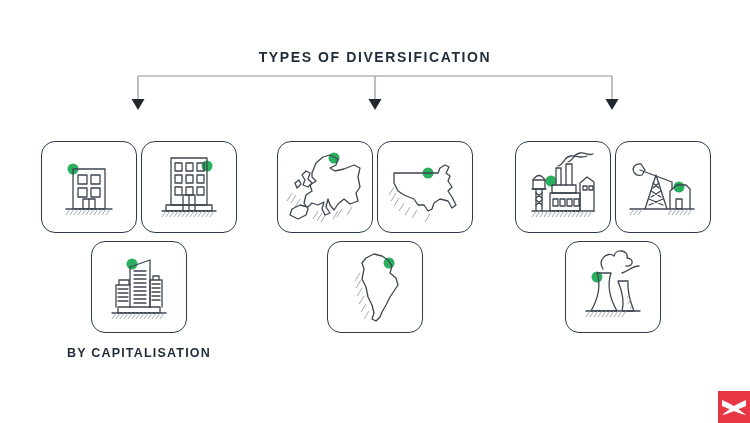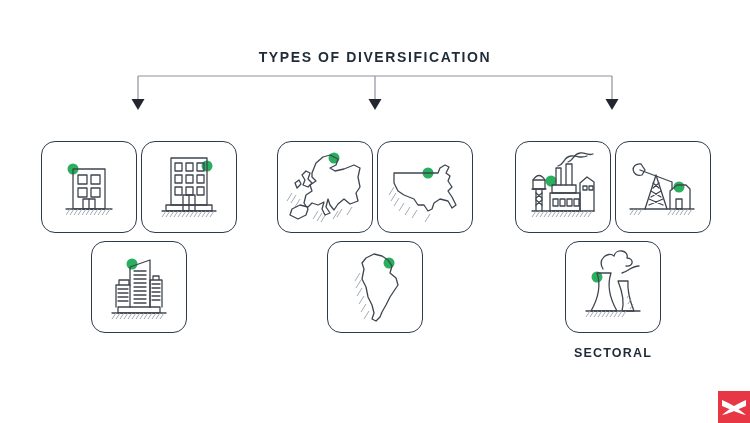--- a/index.html
+++ b/index.html
@@ -108,20 +108,21 @@
           <path d="M54 60 V33 H66 V60 M57 33 V29 H63 V33"></path>
           <path d="M56 37 H64 M56 41 H64 M56 45 H64 M56 49 H64 M56 53 H64"></path>
           <path d="M34 60 V20 L54 13 V60"></path>
           <path d="M38 24 H50 M38 28 H50 M38 32 H50 M38 36 H50 M38 40 H50 M38 44 H50 M38 48 H50 M38 52 H50 M38 56 H50"></path>
           <rect x="22" y="60" width="42" height="6"></rect>
         </g>
         <path class="hatch" d="M20 66 l-4 6 M24 66 l-4 6 M28 66 l-4 6 M32 66 l-4 6 M36 66 l-4 6 M40 66 l-4 6 M44 66 l-4 6 M48 66 l-4 6 M52 66 l-4 6 M56 66 l-4 6 M60 66 l-4 6 M64 66 l-4 6 M68 66 l-4 6"></path>
       </svg>
     </div>
   </div>
+  <div class="group-label">BY CAPITALISATION</div>
 </div>
 
 <div class="group g2">
   <div class="pair">
     <div class="card">
       <svg width="86" height="80" viewBox="0 0 86 80">
         <circle class="dot" cx="52" cy="11" r="5.5"></circle>
         <path class="hatch" d="M10 46 l-5 8 M14 48 l-5 8 M18 52 l-5 8 M36 64 l-5 8 M40 66 l-5 8 M44 67 l-5 8 M56 64 l-5 8 M60 62 l-5 8 M70 60 l-5 8"></path>
         <g class="ink">
           <path d="M30 26 L34 16 L41 10 L48 8 L56 12 L54 18 L48 21 L53 24 L62 22 L72 18 L78 21 L76 30 L78 40 L74 46 L76 54 L68 57 L62 52 L56 57 L52 63 L48 58 L46 52 L44 60 L48 66 L43 68 L40 62 L42 55 L36 58 L30 56 L26 60 L18 58 L10 62 L8 68 L16 72 L24 68 L26 62 L22 56 L24 48 L30 44 L28 38 L34 34 L30 30 Z"></path>
@@ -205,21 +206,20 @@
           <path d="M16 64 H70"></path>
           <path d="M48 34 H58 C57 44 60 54 64 64 H52 C55 54 52 44 48 34 Z"></path>
           <path d="M27 26 H41 C37 38 39 50 47 64 H21 C29 50 31 38 27 26 Z"></path>
           <path d="M33 22 C27 12 38 4 44 9 C46 1 59 3 57 11 C64 11 64 20 56 19"></path>
           <path d="M52 26 C58 25 61 19 69 19"></path>
         </g>
         <path class="hatch" d="M20 64 l-4 6 M24 64 l-4 6 M28 64 l-4 6 M32 64 l-4 6 M36 64 l-4 6 M40 64 l-4 6 M44 64 l-4 6 M48 64 l-4 6 M52 64 l-4 6 M56 64 l-4 6 M61 52 l-3 5 M63 57 l-3 5 M60 46 l-3 5"></path>
       </svg>
     </div>
   </div>
-  <div class="group-label">SECTORAL</div>
 </div>
 
 <div class="brand-logo">
   <svg width="32" height="32" viewBox="0 0 32 32">
     <path fill="#ffffff" d="M4 9 C12 12 20 17 28 24 C22 23 14 19 4 15 Z"></path>
     <path fill="#ffffff" d="M28 9 C20 12 12 17 4 24 C10 23 18 19 28 15 Z"></path>
   </svg>
 </div>
 
 </body></html>

